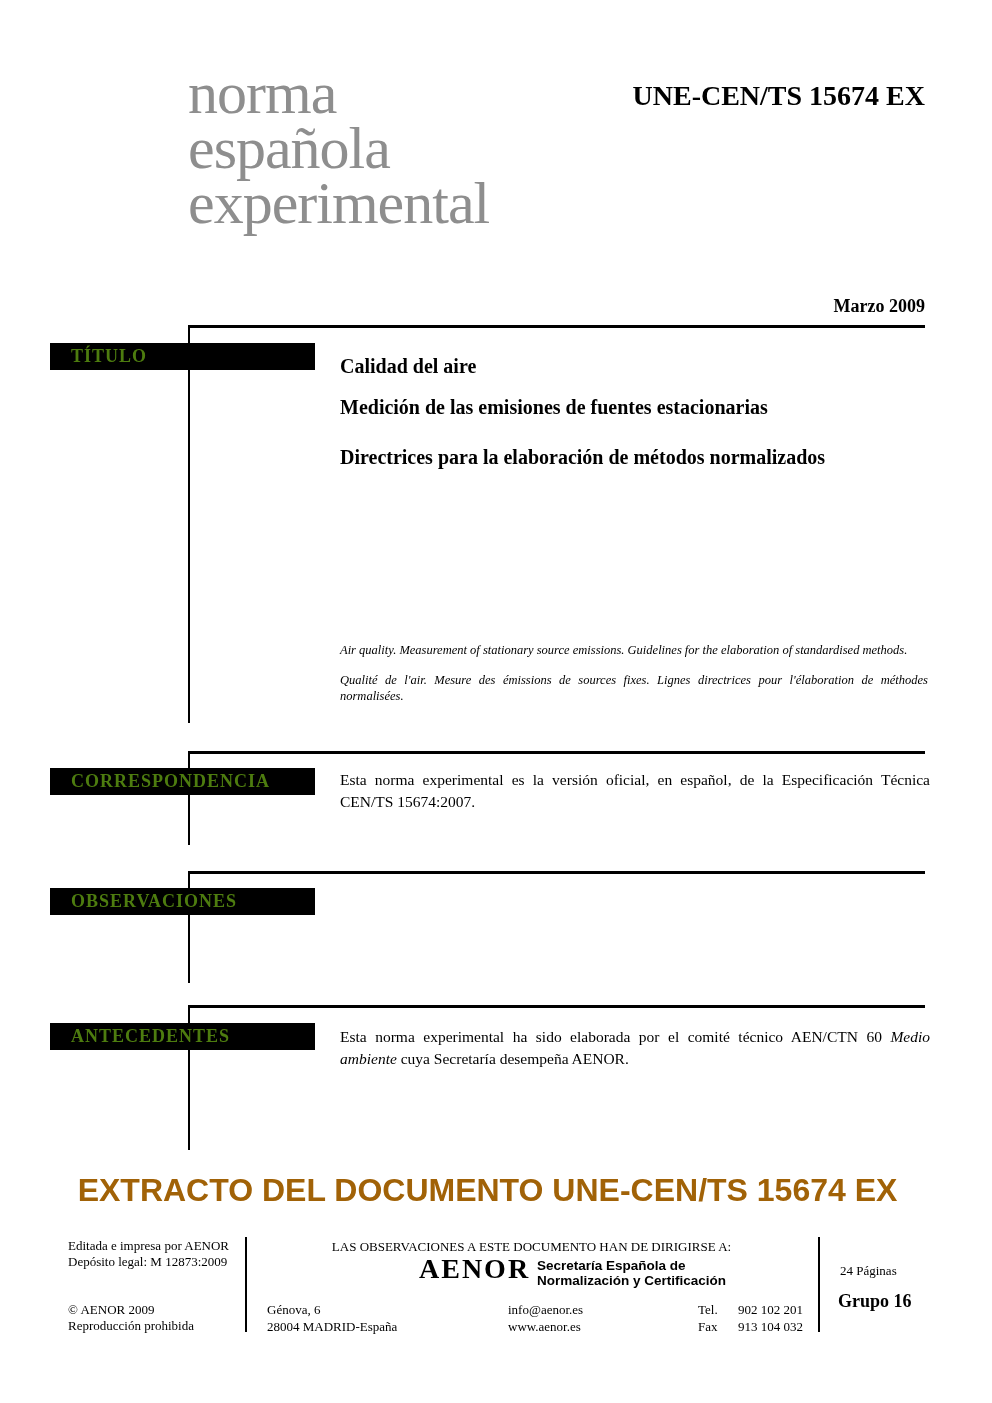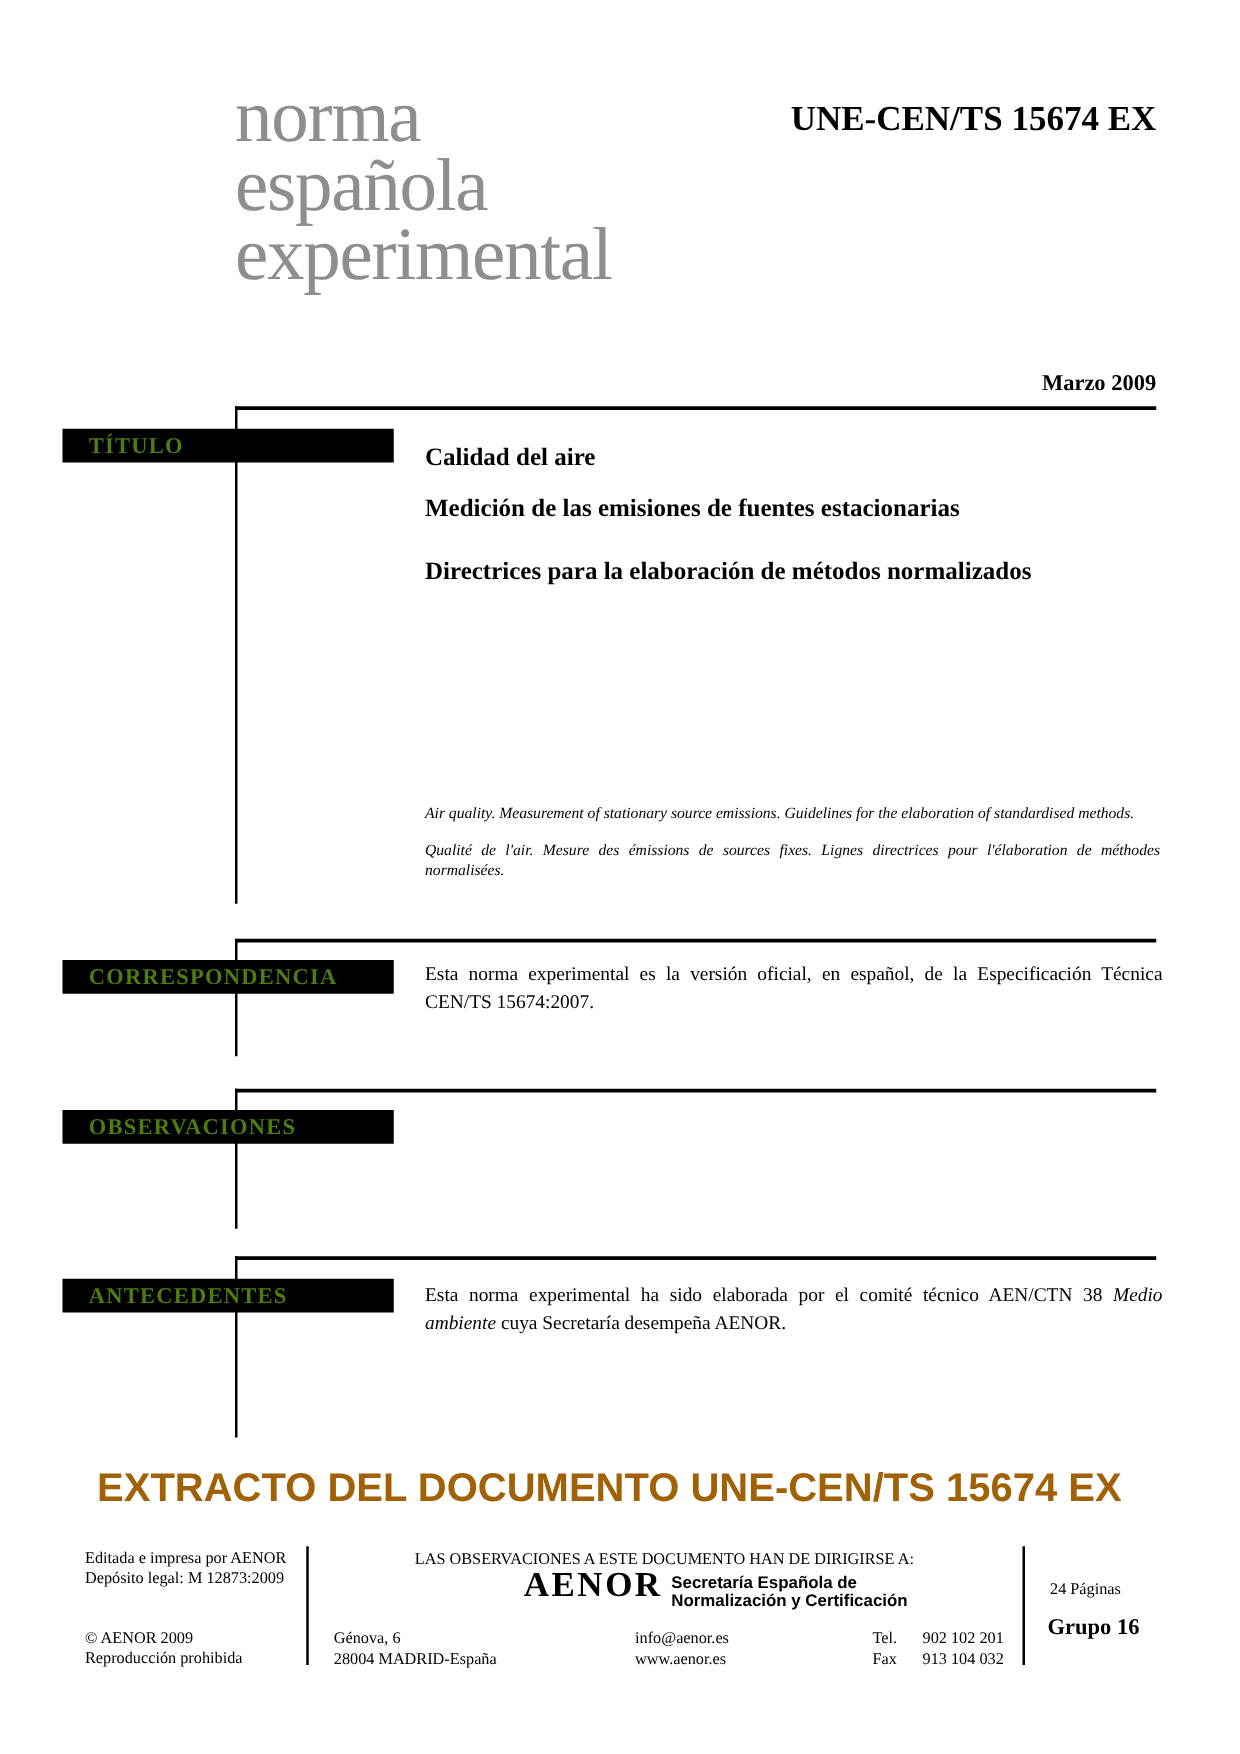--- a/index.html
+++ b/index.html
@@ -137,21 +137,21 @@
   <div class="label-box" style="top:768px;">CORRESPONDENCIA</div>
   <div class="abs section-text" style="top:769px;">Esta norma experimental es la versión oficial, en español, de la Especificación Técnica CEN/TS 15674:2007.</div>
 
   <div class="hline" style="top:871px;"></div>
   <div class="vline" style="top:871px; height:112px;"></div>
   <div class="label-box" style="top:888px;">OBSERVACIONES</div>
 
   <div class="hline" style="top:1005px;"></div>
   <div class="vline" style="top:1005px; height:145px;"></div>
   <div class="label-box" style="top:1023px;">ANTECEDENTES</div>
-  <div class="abs section-text" style="top:1026px;"><span>Esta norma experimental ha sido elaborada por el comité técnico AEN/CTN 38 </span><i>Medio ambiente</i><span> cuya Secretaría desempeña AENOR.</span></div>
+  <div class="abs section-text" style="top:1026px;"><span>Esta norma experimental ha sido elaborada por el comité técnico AEN/CTN 60 </span><i>Medio ambiente</i><span> cuya Secretaría desempeña AENOR.</span></div>
 
   <div class="abs extract">EXTRACTO DEL DOCUMENTO UNE-CEN/TS 15674 EX</div>
 
   <div class="abs footer-small" style="left:68px; top:1238px;">
     <div>Editada e impresa por AENOR</div>
     <div>Depósito legal: M 12873:2009</div>
   </div>
   <div class="abs footer-small" style="left:68px; top:1302px;">
     <div>© AENOR 2009</div>
     <div>Reproducción prohibida</div>

